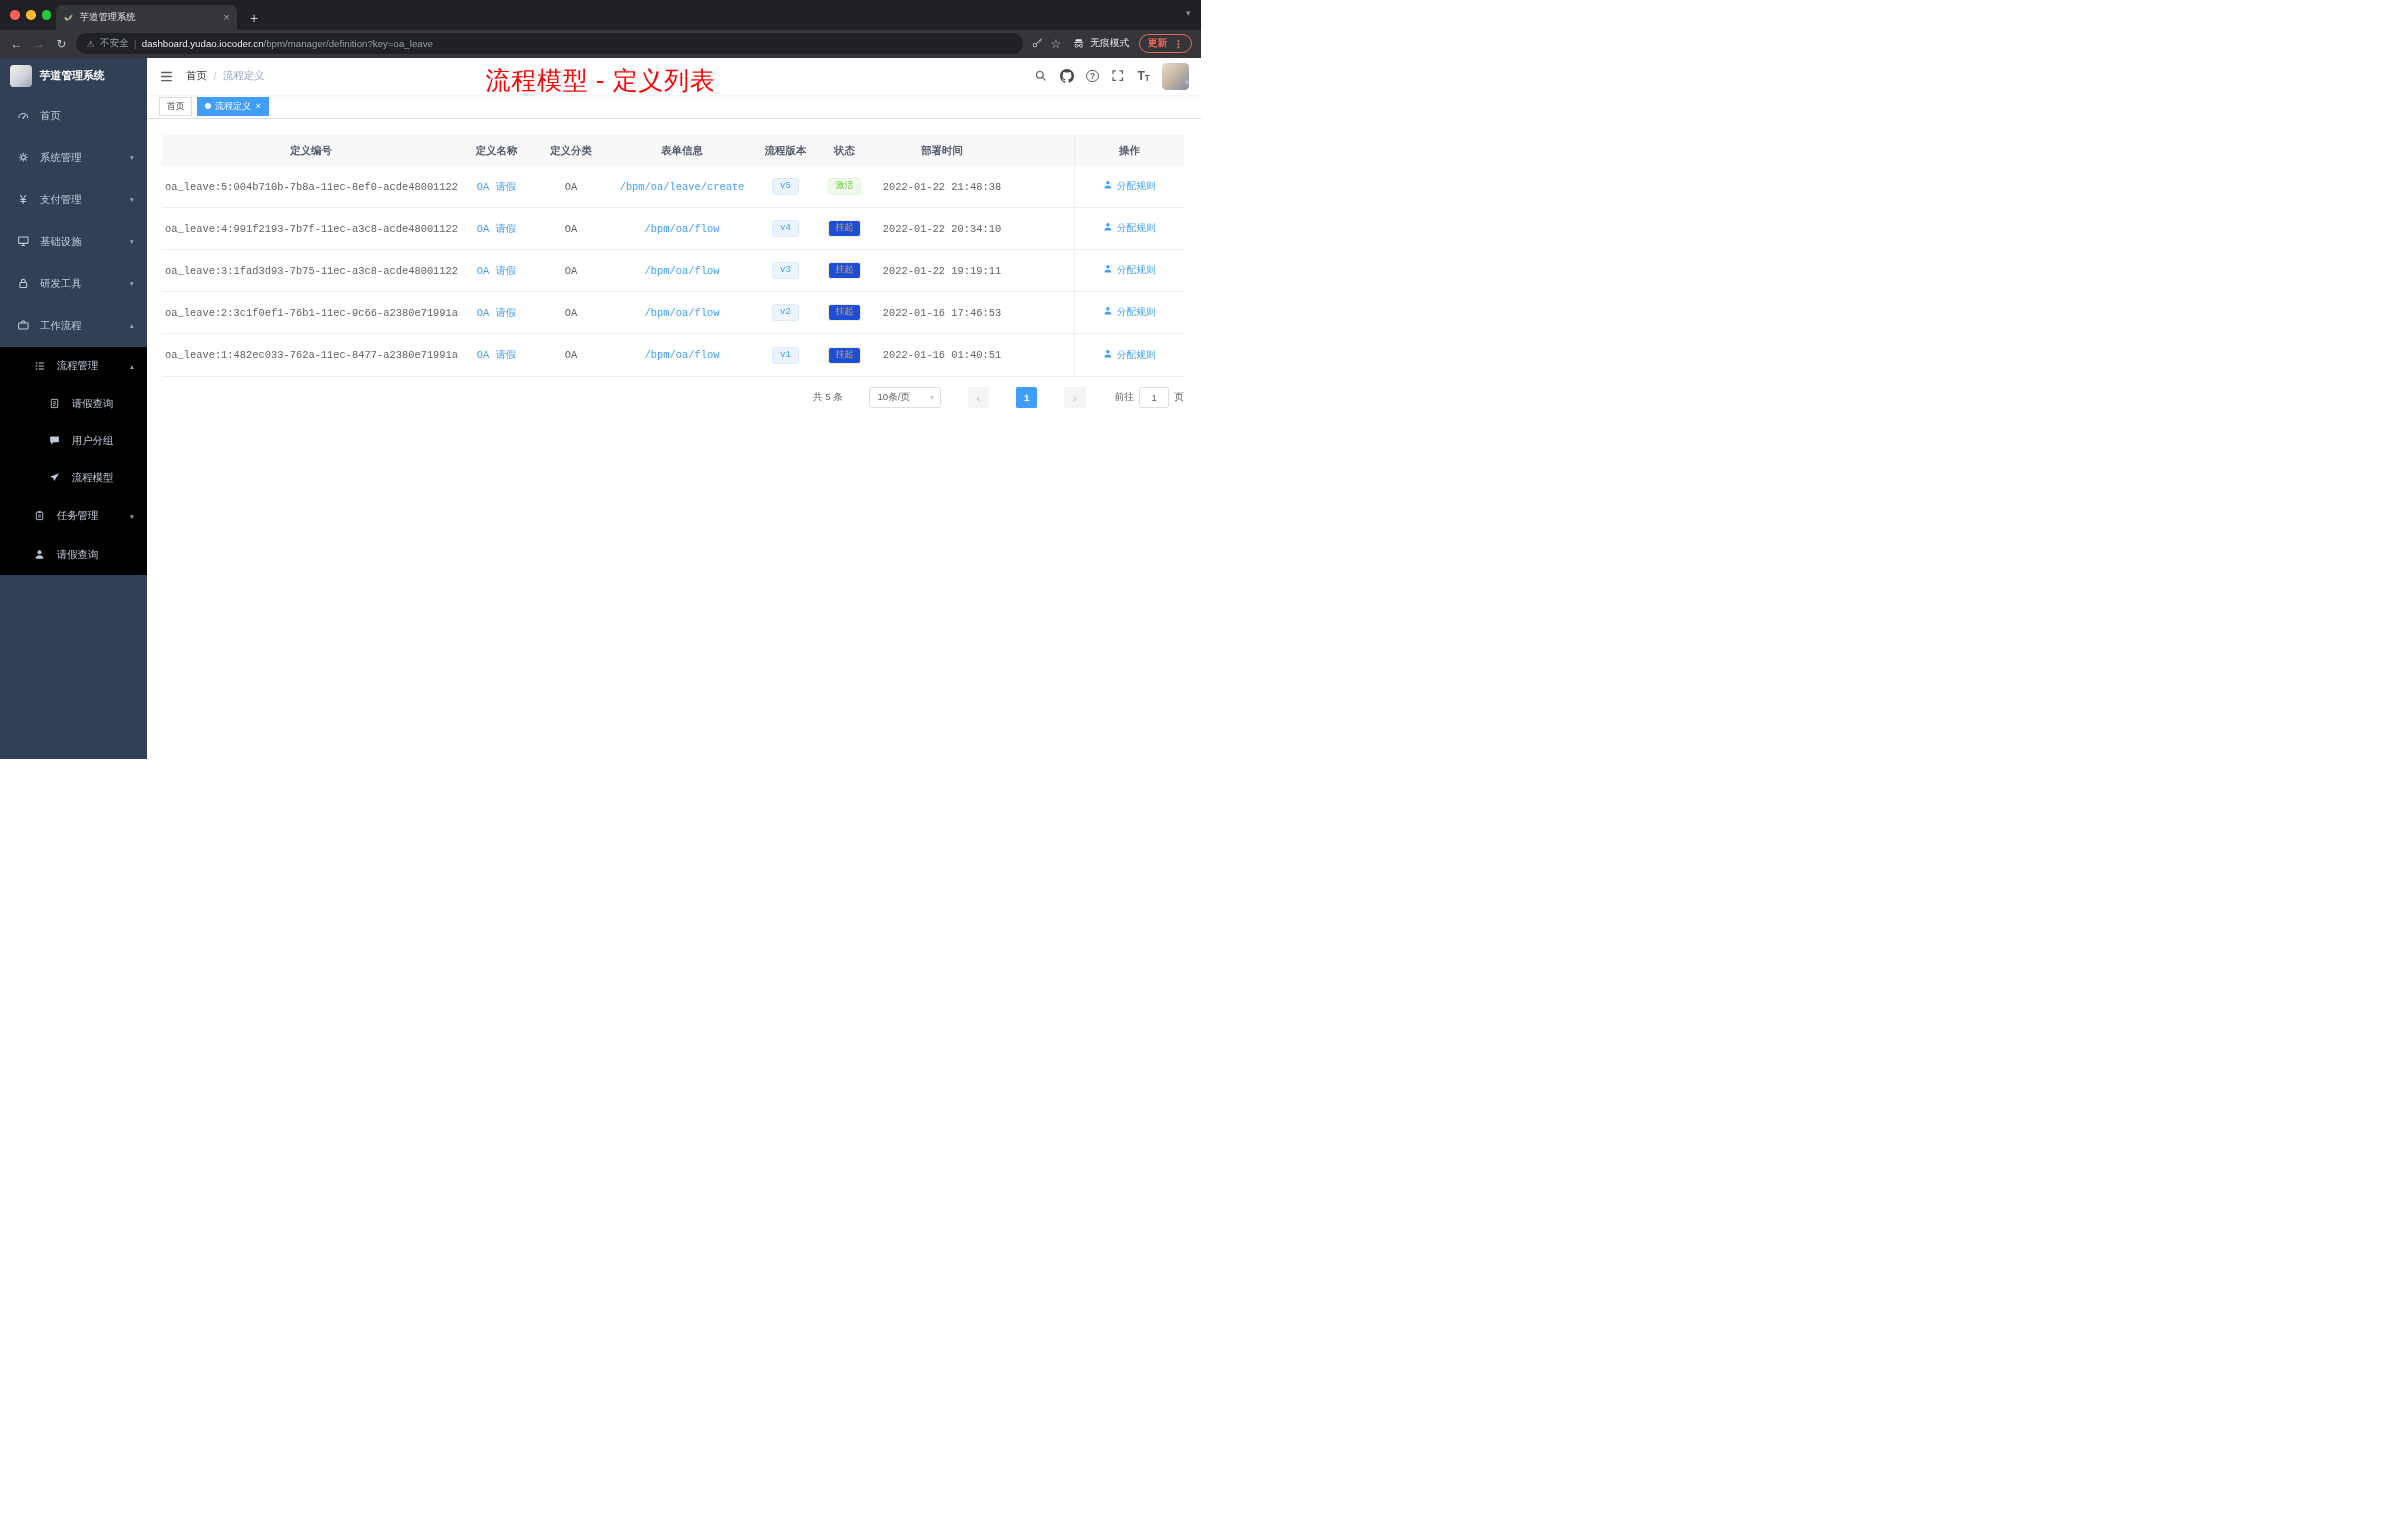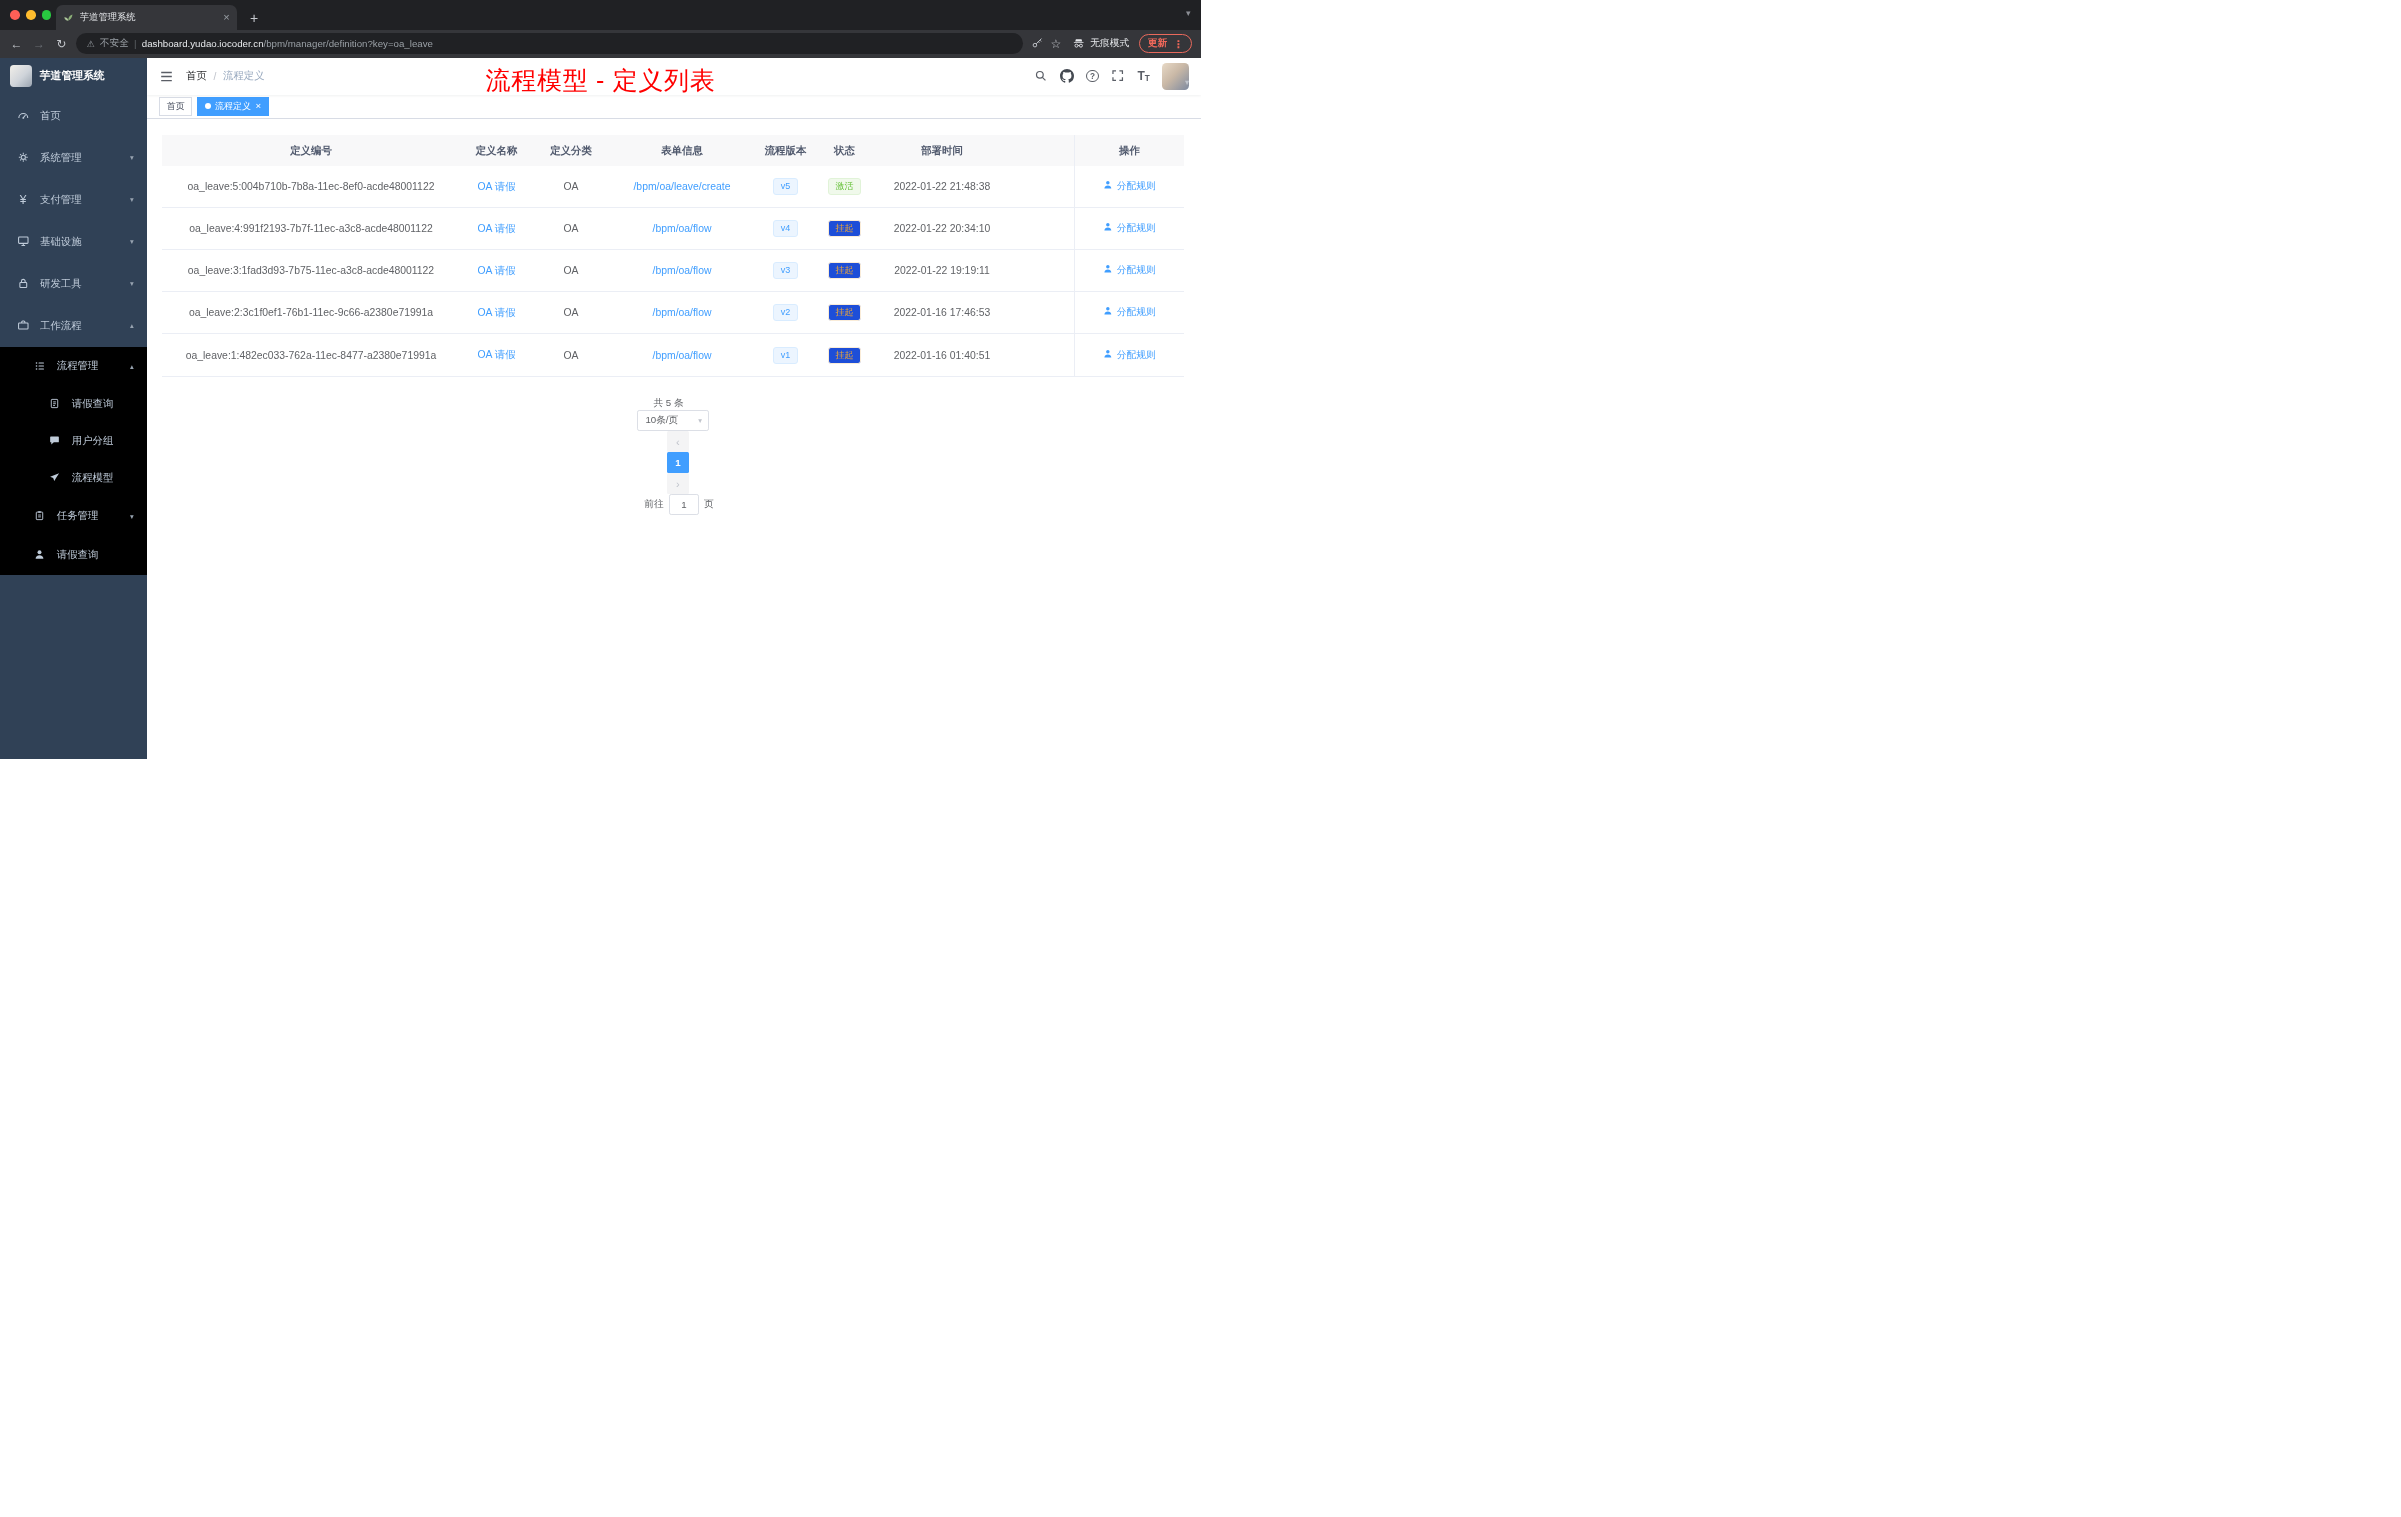--- a/index.html
+++ b/index.html
@@ -81,33 +81,33 @@
   .vtag.active { background:#409eff; border-color:#409eff; color:#fff; }
   .vtag .dot { width:6px; height:6px; border-radius:50%; background:#fff; }
   .vtag .x { font-size:9.7px; line-height:1; }
 
   
   .content { flex:1; padding:16.3px 17px 0 15px; background:#fff; overflow:hidden; }
   .etable { width:100%; font-size:10.4px; color:#606266; border-bottom:0.7px solid #ebeef5; }
   .thead { display:flex; align-items:center; height:31px; background:#f8f8f9; color:#515a6e; font-weight:bold; }
   .tr { display:flex; align-items:center; height:42px; border-bottom:0.7px solid #ebeef5; background:#fff; }
   .tr:last-child { border-bottom:none; }
-  .td { text-align:center; padding:0 3px; overflow:hidden; white-space:nowrap; }
+  .td { text-align:center; padding:0 3px; overflow:hidden; white-space:nowrap;font-family:Liberation Mono, monospace; }
   .c-id{ width:298px; } .c-name{ width:73px; } .c-cat{ width:76px; } .c-form{ width:146px; }
   .c-ver{ width:61px; } .c-status{ width:57px; } .c-time{ width:138px; } .c-fill{ flex:1; }
   .c-op { width:110px; border-left:0.7px solid #ebeef5; height:100%; display:flex; align-items:center; justify-content:center; gap:3.7px; }
   .link { color:#409eff; cursor:pointer; }
   .op-link { color:#409eff; font-size:9.7px; display:flex; align-items:flex-start; gap:3.7px; cursor:pointer; }
   .pill { display:inline-block; padding:0.7px 6.7px; font-size:9px; line-height:13.4px; border-radius:3px; }
   .pill-info    { background:#ecf5ff; border:0.7px solid #d9ecff; color:#409eff; }
   .pill-success { background:#f0f9eb; border:0.7px solid #e1f3d8; color:#67c23a; }
   .pill-warning { background:#1d4ed8; border:0.7px solid #faecd8; color:#e6a23c; }
 
   
-  .pager { display:flex; align-items:center; justify-content:flex-end; margin-top:20px; font-size:9.7px; color:#606266; gap:0;flex-direction:column; }
+  .pager { display:flex; align-items:center; justify-content:flex-end; margin-top:10px; font-size:9.7px; color:#606266; gap:17px; }
   .pg-total { margin-right:9px; }
   .pg-select { width:72px; height:21px; border:0.7px solid #dcdfe6; border-radius:2.2px; display:flex; align-items:center;
                justify-content:space-between; padding:0 6px 0 7.4px; color:#606266; cursor:pointer; }
   .pg-select .sc { color:#c0c4cc; font-size:7.4px; }
   .pg-btn { width:21.5px; height:21px; border-radius:1.5px; background:#f4f4f5; color:#c0c4cc; display:flex;
             align-items:center; justify-content:center; font-size:11px; margin-left:9.7px; cursor:pointer; }
   .pg-btn.page { background:#409eff; color:#fff; font-size:9.7px; font-weight:bold; }
   .pg-goto { display:flex; align-items:center; gap:5.2px; margin-left:12px; }
   .pg-input { width:30px; height:21px; border:0.7px solid #dcdfe6; border-radius:2.2px; text-align:center;
               font-size:9.7px; color:#606266; display:flex; align-items:center; justify-content:center; }

